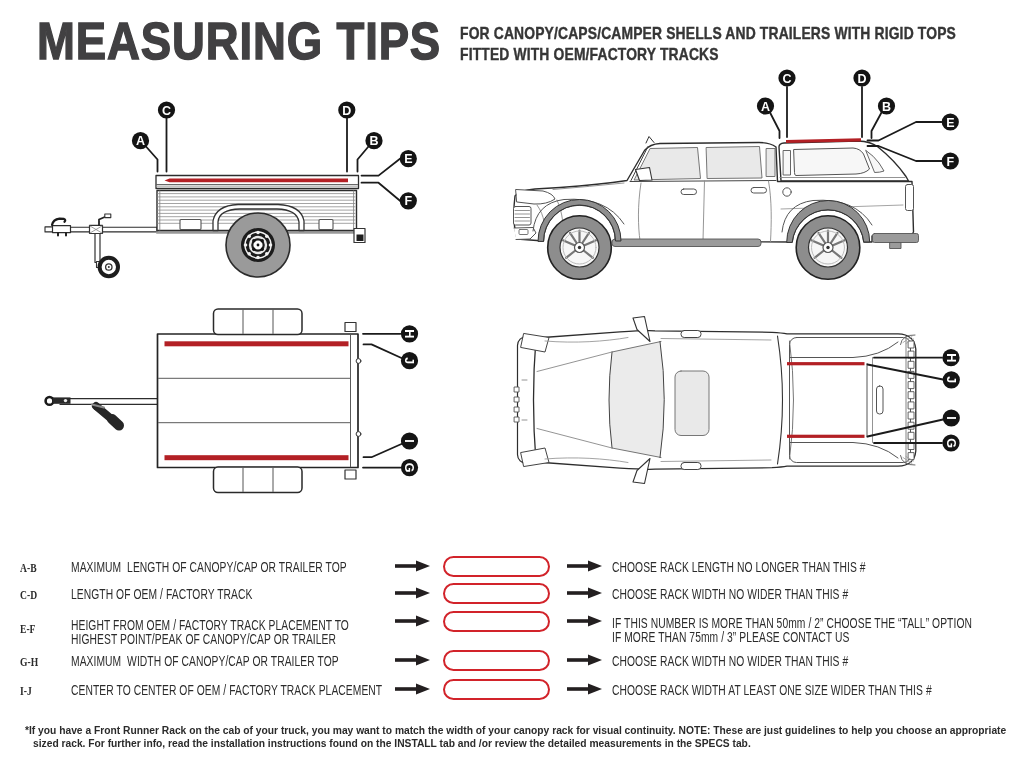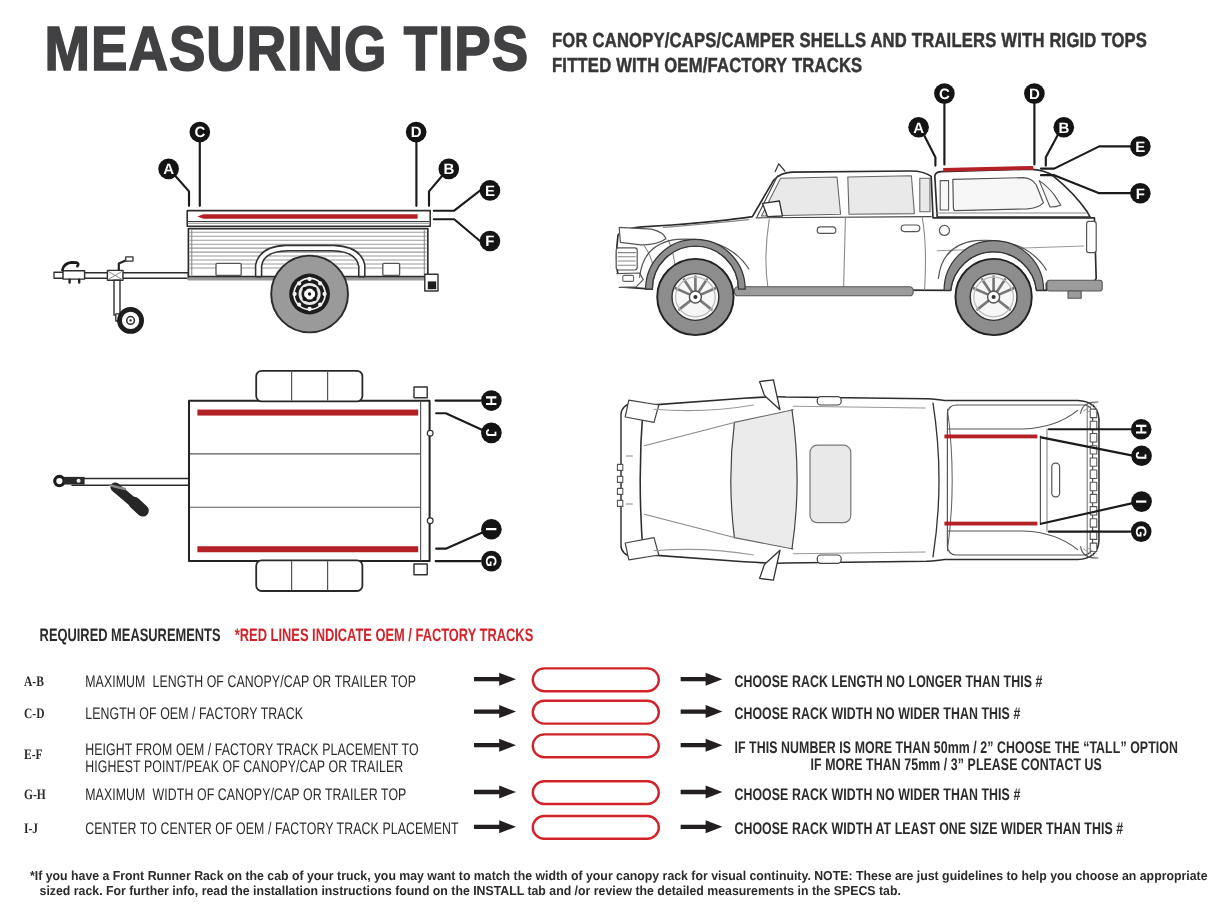--- a/index.html
+++ b/index.html
@@ -13,21 +13,21 @@
        line-height:20.8px;}
   #sub .sx{transform:scaleX(0.815);letter-spacing:0.2px;}
   #reqline{position:absolute;left:33px;top:521px;font-size:15px;font-weight:bold;color:#2b2b2b;}
   #reqline .sx{transform:scaleX(0.715);}
   .red{color:#d2232a;}
   .row{position:absolute;left:0;width:1024px;}
   .lab{position:absolute;left:20px;top:2px;font-size:12px;font-weight:bold;color:#2b2b2b;transform:translateY(-50%);font-family:Liberation Serif, serif;}
   .lab .sx{transform:scaleX(0.80);}
   .desc{position:absolute;left:71px;top:2px;font-size:14px;font-weight:normal;color:#2b2b2b;transform:translateY(-50%);line-height:13.5px;}
   .desc .sx{transform:scaleX(0.735);letter-spacing:0.1px;}
-  .rtx{position:absolute;left:612px;top:2px;font-size:14px;font-weight:bold;color:#2b2b2b;transform:translateY(-50%);line-height:13.5px;text-align:center;}
+  .rtx{position:absolute;left:612px;top:2px;font-size:14px;font-weight:normal;color:#2b2b2b;transform:translateY(-50%);line-height:13.5px;}
   .rtx .sx{transform:scaleX(0.735);letter-spacing:0.1px;}
   .arr1{position:absolute;left:395px;top:-6px;}
   .pill{position:absolute;left:443px;top:-10px;width:103px;height:17px;border:2px solid #d2232a;border-radius:10.5px;background:#fff;}
   .arr2{position:absolute;left:567px;top:-6px;}
   #foot{position:absolute;left:25px;top:723.5px;font-size:10.8px;font-weight:bold;color:#2b2b2b;line-height:13.2px;}
   #foot .sx{transform:scaleX(0.95);}
 </style>
 </head>
 <body>
 <div id="page">
@@ -374,21 +374,20 @@
         <circle cx="951.3" cy="379.8" r="8.6" fill="#141414"></circle>
           <text x="951.3" y="384.3" fill="#fff" transform="rotate(90 951.3 379.8)">J</text>
         <circle cx="951.3" cy="418" r="8.6" fill="#141414"></circle>
           <text x="951.3" y="422.5" fill="#fff" transform="rotate(90 951.3 418)">I</text>
         <circle cx="951" cy="443" r="8.6" fill="#141414"></circle>
           <text x="951" y="447.5" fill="#fff" transform="rotate(90 951 443)">G</text>
       </g>
     </g>
   </svg>
 
-  <div id="reqline"><span class="sx">REQUIRED MEASUREMENTS&nbsp;&nbsp;&nbsp;&nbsp;<span class="red">*RED LINES INDICATE OEM / FACTORY TRACKS</span></span></div>
 
   <div class="row" style="top:566px">
     <div class="lab"><span class="sx">A-B</span></div>
     <div class="desc"><span class="sx">MAXIMUM&nbsp; LENGTH OF CANOPY/CAP OR TRAILER TOP</span></div>
     <svg class="arr1" width="36" height="12" viewBox="0 0 36 12">
         <path d="M0,6 H22" stroke="#231f20" stroke-width="3.6"></path>
         <path d="M21,0.6 L35,6 L21,11.4 Z" fill="#231f20"></path>
       </svg>
     <div class="pill"></div>
     <svg class="arr2" width="36" height="12" viewBox="0 0 36 12">

